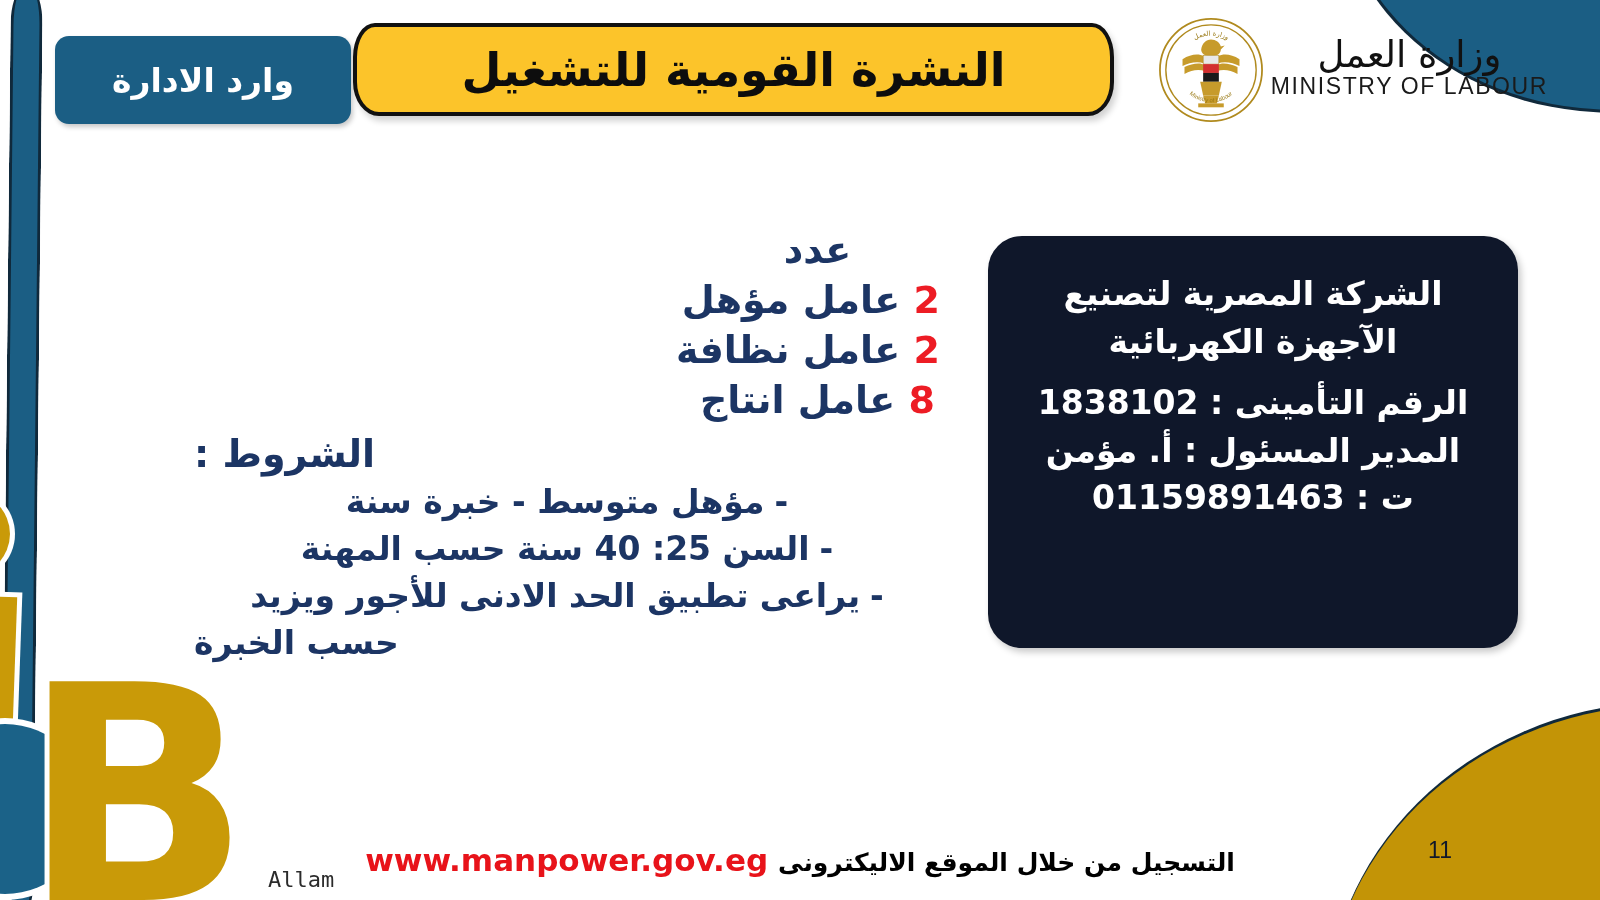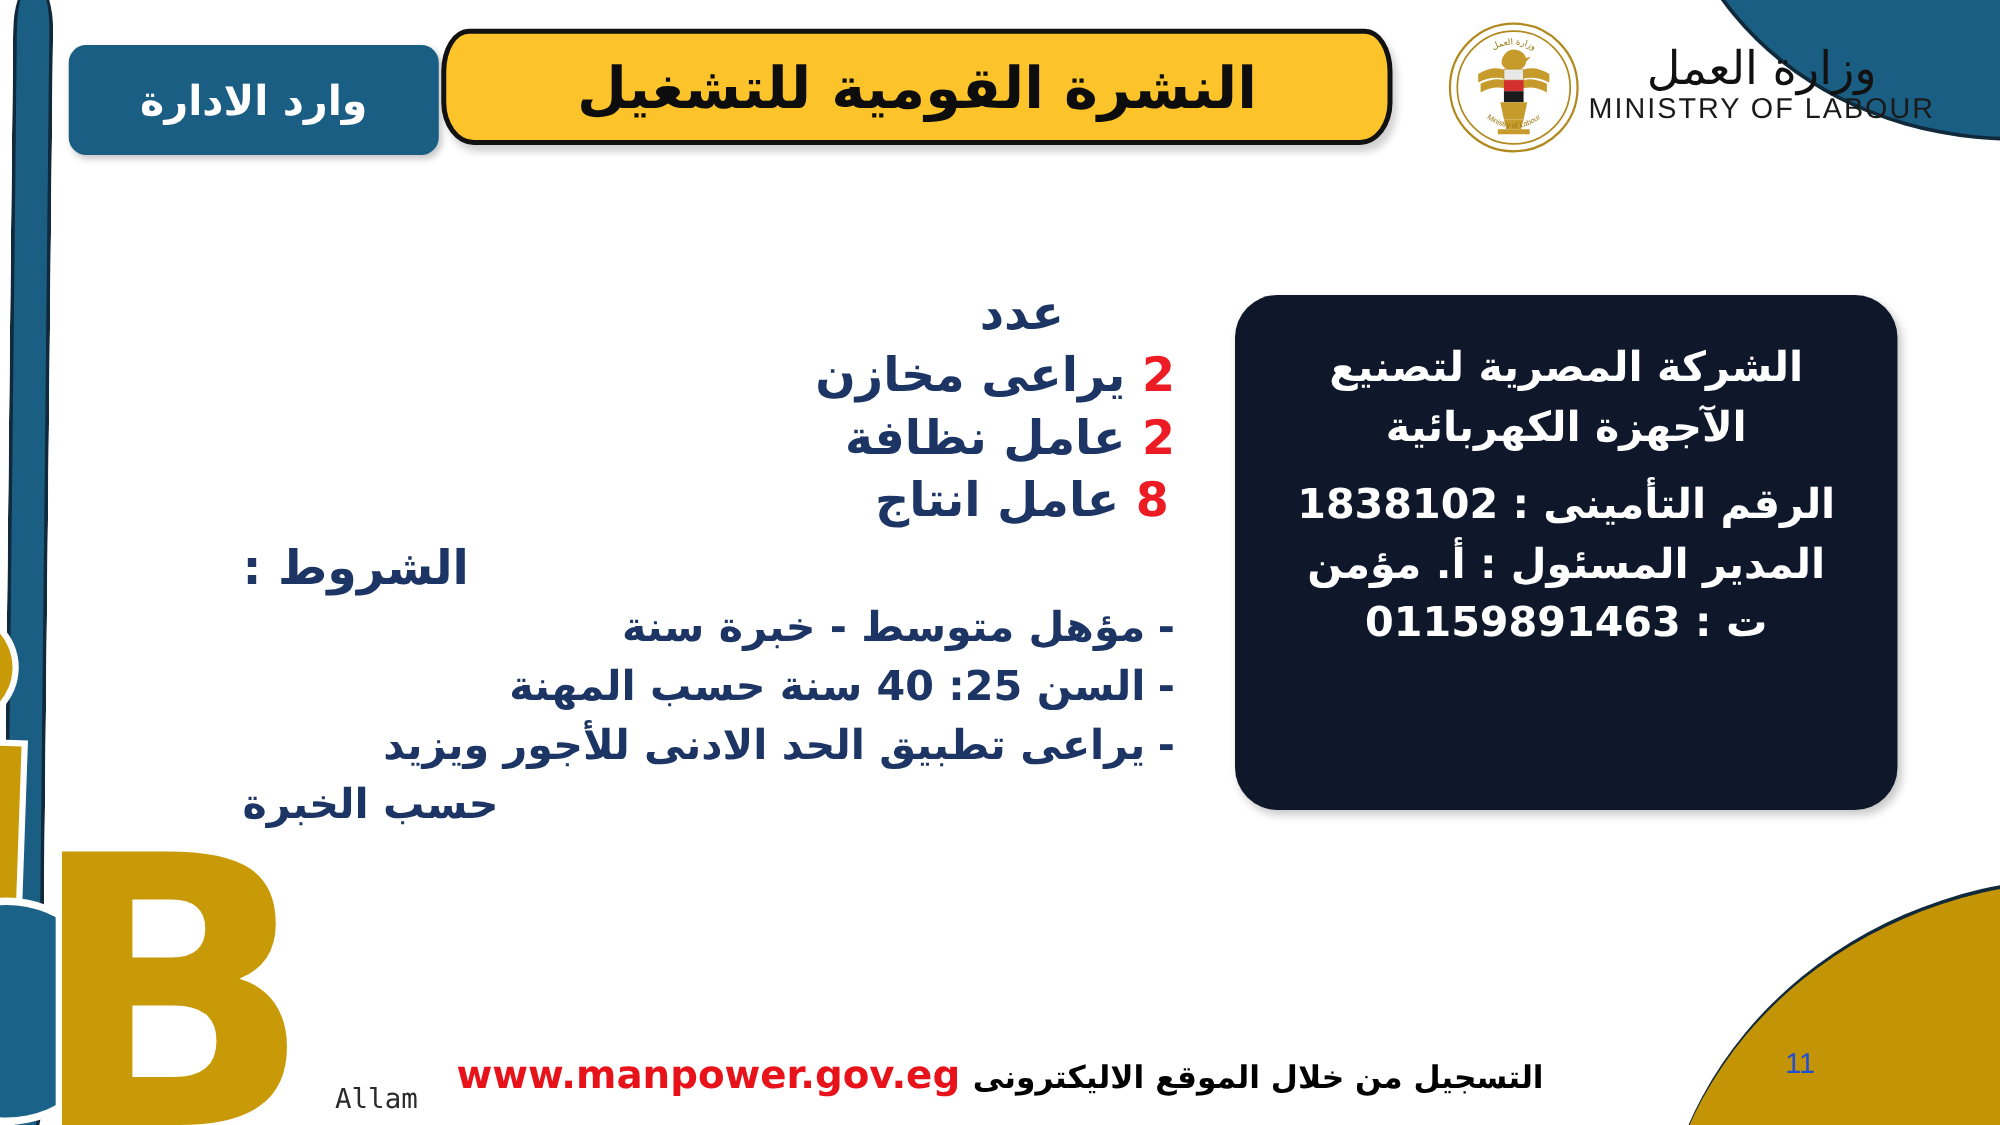--- a/index.html
+++ b/index.html
@@ -233,21 +233,21 @@
   }
   .cond-list {
     margin: 0;
     padding: 0;
     list-style: none;
   }
   .cond-item {
     font-size: 33px;
     font-weight: bold;
     line-height: 1.42;
-    text-align: right;
+    text-align: center;
     white-space: nowrap;
     padding-left: 14px;
   }
   .cond-item .dash { display: inline-block; margin-left: 10px; }
   .cond-tail {
     font-size: 33px;
     font-weight: bold;
     line-height: 1.42;
     text-align: left;
     padding-left: 14px;
@@ -315,21 +315,21 @@
     font-family: "DejaVu Sans Mono", "Liberation Mono", monospace;
     font-size: 22px;
     color: #2b2b2b;
     direction: ltr;
   }
   .page-no {
     position: absolute;
     right: 148px;
     bottom: 36px;
     font-size: 23px;
-    color: #1d4ed8;
+    color: #0f172a;
     font-family: "Liberation Sans", sans-serif;
     direction: ltr;
   }
 </style>
 </head>
 <body>
 
 <div id="slide">
 
   <div class="left-stripe"></div>
@@ -385,21 +385,21 @@
     <div class="logo-text">
       <div class="logo-ar">وزارة العمل</div>
       <div class="logo-en">MINISTRY OF LABOUR</div>
     </div>
   </div>
 
   <div class="vacancies">
     <div class="vac-head">عدد</div>
     <div class="vac-row">
       <span class="vac-count">2</span>
-      <span>يراعى مخازن</span>
+      <span>عامل مؤهل</span>
     </div>
     <div class="vac-row">
       <span class="vac-count">2</span>
       <span>عامل نظافة</span>
     </div>
     <div class="vac-row">
       <span class="vac-count">8</span>
       <span>عامل انتاج</span>
     </div>
   </div>

